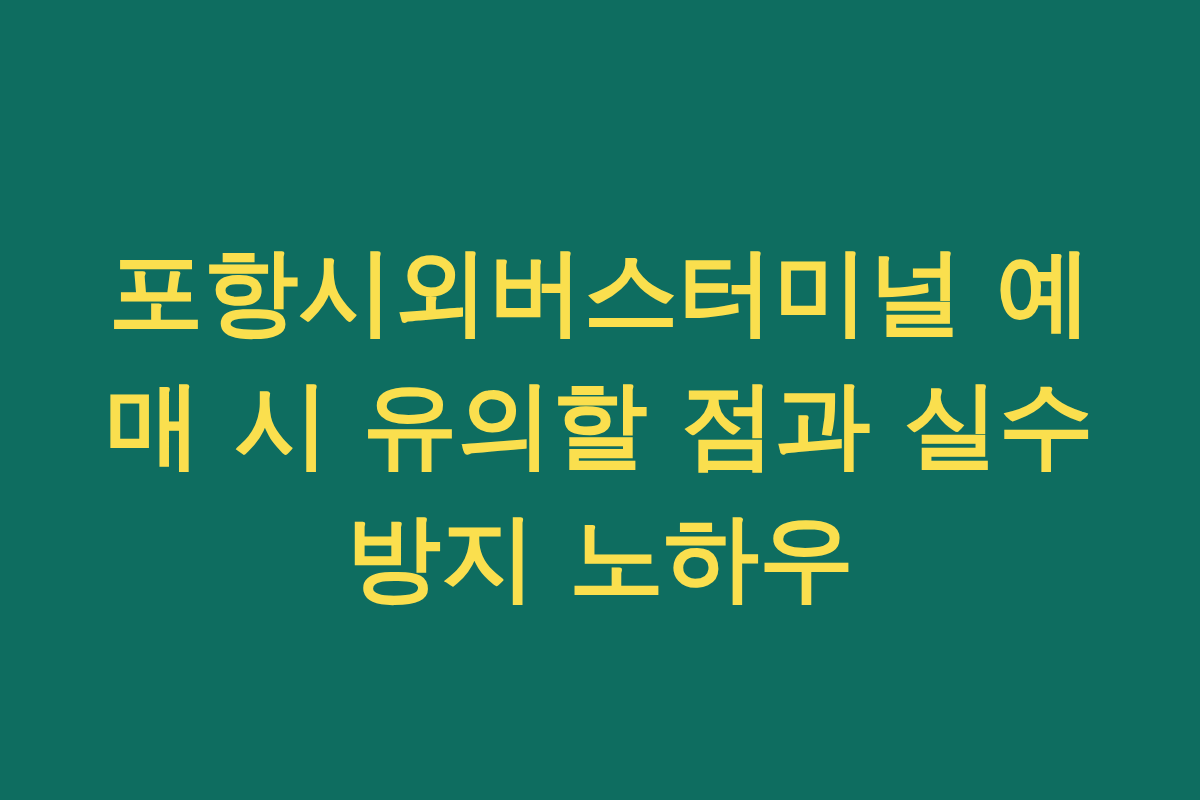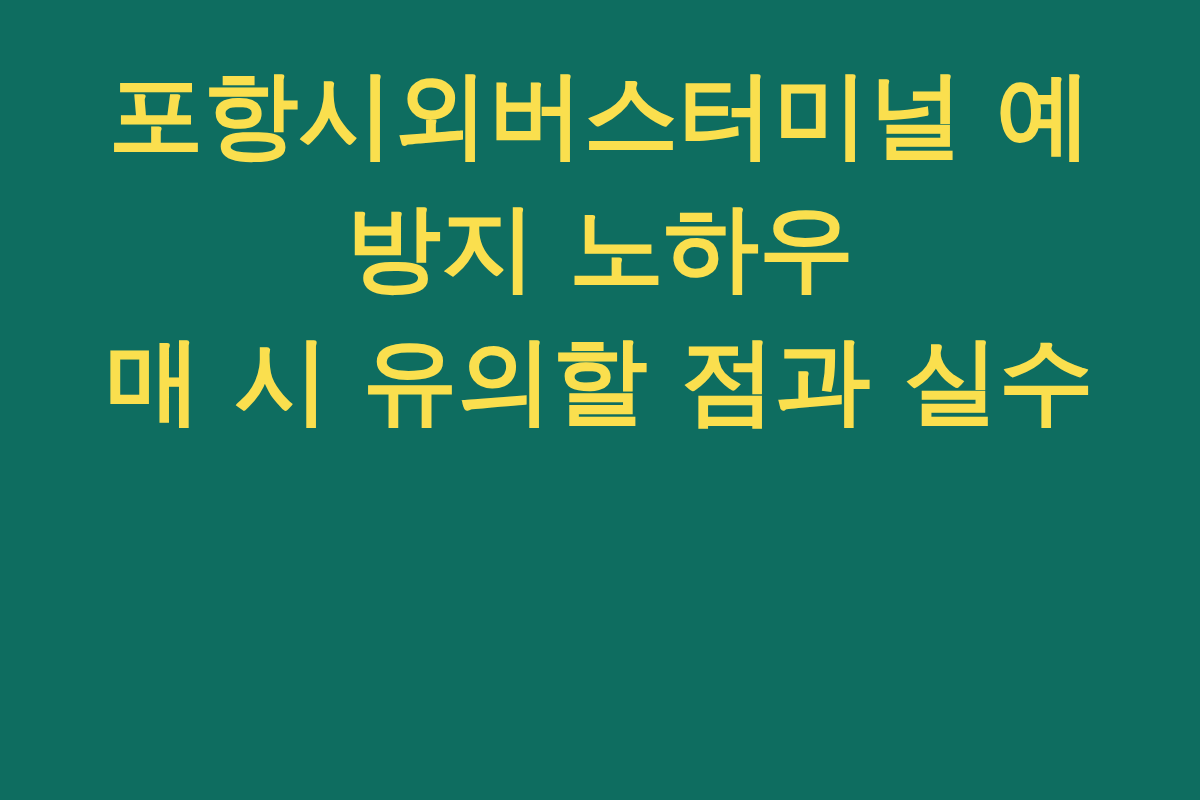--- a/index.html
+++ b/index.html
@@ -13,20 +13,21 @@
     overflow: hidden;
     background: #0e6d60;
     font-family: "DejaVu Sans", sans-serif;
   }
   #title-card {
     position: relative;
     width: 1200px;
     height: 800px;
     box-sizing: border-box;
     display: flex;
+    align-items: center;
     justify-content: center;
     background: #0e6d60;
   }
   #headline-block {
     width: 1000px;
     margin-top: 48px;
     text-align: center;
   }
   .headline-line {
     display: block;
@@ -39,17 +40,17 @@
     white-space: pre;
   }
 </style>
 </head>
 <body style="background: rgb(14, 109, 96);">
 
 <div id="title-card" style="background: rgb(14, 109, 96);">
 
   <div id="headline-block">
     <span class="headline-line" style="color: rgb(250, 223, 78);">포항시외버스터미널 예</span>
+    <span class="headline-line" style="color: rgb(250, 223, 78);">매 시 유의할 점과 실수</span>
     <span class="headline-line" style="color: rgb(250, 223, 78);">방지 노하우</span>
-    <span class="headline-line" style="color: rgb(250, 223, 78);">매 시 유의할 점과 실수</span>
   </div>
 
 </div>
 
 </body></html>

